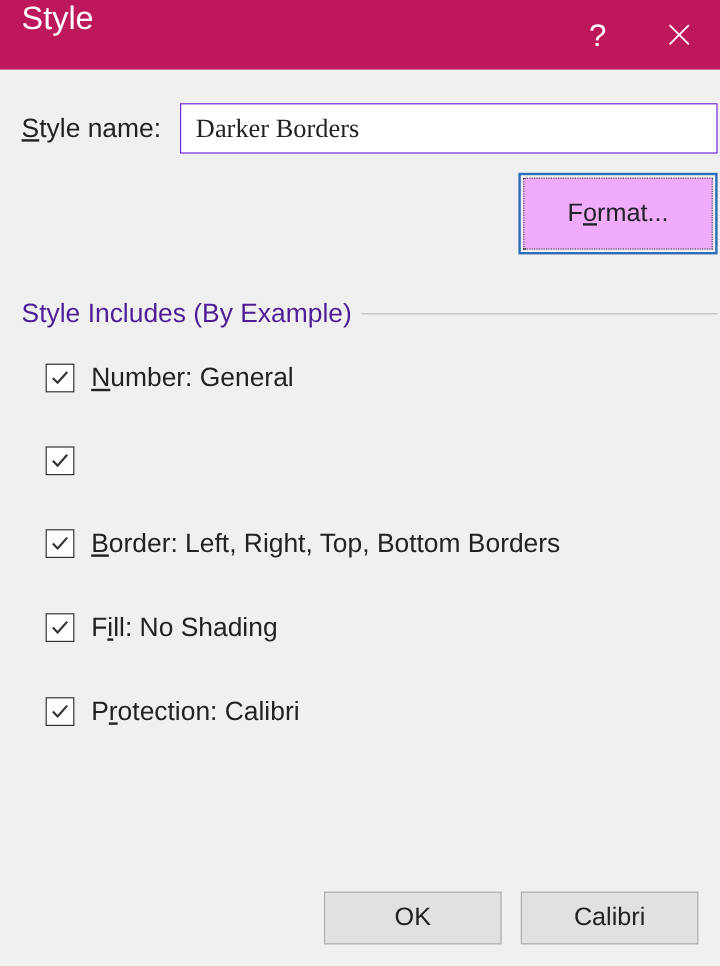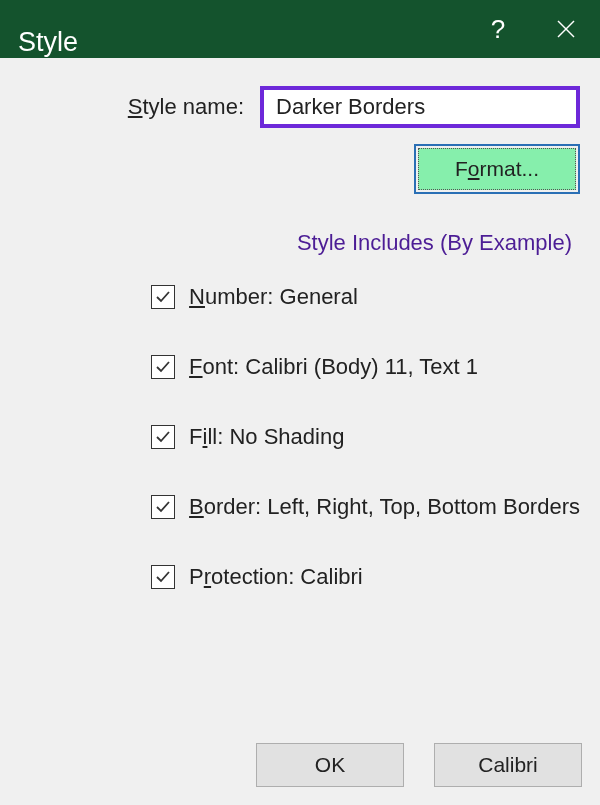--- a/index.html
+++ b/index.html
@@ -12,81 +12,80 @@
     }
     .dialog {
       width: 600px;
       height: 805px;
       background: #f0f0f0;
       display: flex;
       flex-direction: column;
     }
     .titlebar {
       height: 58px;
-      background: #14532d;
+      background: #be185d;
       color: #fff;
       display: flex;
-      align-items: flex-end;
+      align-items: flex-start;
       padding-left: 18px;
     }
     .titlebar-title {
       font-size: 27px;
       font-weight: 400;
       flex: 1;
     }
     .titlebar-btn {
       width: 68px;
       height: 58px;
       display: flex;
       align-items: center;
       justify-content: center;
       color: #fff;
       font-size: 26px;
     }
     .titlebar-btn svg { stroke: #fff; }
     .body {
       flex: 1;
-      padding: 28px 20px 0 18px;
+      padding: 28px 2px 0 18px;
       display: flex;
       flex-direction: column;
-      align-items: flex-end;
     }
     .row-name {
       display: flex;
       align-items: center;
       gap: 16px;
       margin-bottom: 16px;
     }
     .label-name {
       font-size: 22px;
       color: #222;
     }
     .input-name {
       flex: 1;
       height: 42px;
-      border: 4px solid #6d28d9;
+      border: 1px solid #6d28d9;
       background: #fff;
       font-size: 22px;
       padding: 0 12px;
       color: #222;
-      font-family: Liberation Sans, sans-serif;
+      font-family: Liberation Serif, serif;
     }
     .row-format {
       display: flex;
       justify-content: flex-end;
       margin-bottom: 36px;
     }
     .format-wrap {
       border: 2px solid #2a6fb5;
       padding: 2px;
     }
     .btn-format {
       width: 158px;
-      height: 42px;
-      background: #86efac;
+      height: 60px;
+      background: #f0abfc;
       border: 1px dotted #555;
       font-size: 21px;
       color: #222;
       font-family: inherit;
       cursor: pointer;
     }
     .group-header {
       display: flex;
       align-items: center;
       margin-bottom: 28px;
@@ -124,21 +123,21 @@
     }
     .checkbox svg { display: block; }
     .check-label {
       font-size: 22px;
       color: #222;
     }
     .u { text-decoration: underline; }
     .footer {
       display: flex;
       justify-content: flex-end;
-      gap: 30px;
+      gap: 16px;
       padding: 18px;
     }
     .btn-footer {
       width: 148px;
       height: 44px;
       background: #e1e1e1;
       border: 1px solid #aeaeae;
       font-size: 21px;
       color: #222;
       font-family: inherit;
@@ -192,39 +191,38 @@
         <span class="check-label"><span></span><span class="u">N</span><span>umber: General</span></span>
       </div>
 
 
       <div class="check-row">
         <div class="checkbox">
           <svg width="18" height="18" viewBox="0 0 18 18" fill="none" stroke="#333" stroke-width="1.8">
               <polyline points="3,9 7,13 15,4"></polyline>
             </svg>
         </div>
-        <span class="check-label"><span></span><span class="u">F</span><span>ont: Calibri (Body) 11, Text 1</span></span>
+      </div>
+
+      <div class="check-row">
+        <div class="checkbox">
+          <svg width="18" height="18" viewBox="0 0 18 18" fill="none" stroke="#333" stroke-width="1.8">
+              <polyline points="3,9 7,13 15,4"></polyline>
+            </svg>
+        </div>
+        <span class="check-label"><span></span><span class="u">B</span><span>order: Left, Right, Top, Bottom Borders</span></span>
       </div>
 
       <div class="check-row">
         <div class="checkbox">
           <svg width="18" height="18" viewBox="0 0 18 18" fill="none" stroke="#333" stroke-width="1.8">
               <polyline points="3,9 7,13 15,4"></polyline>
             </svg>
         </div>
         <span class="check-label"><span>F</span><span class="u">i</span><span>ll: No Shading</span></span>
-      </div>
-
-      <div class="check-row">
-        <div class="checkbox">
-          <svg width="18" height="18" viewBox="0 0 18 18" fill="none" stroke="#333" stroke-width="1.8">
-              <polyline points="3,9 7,13 15,4"></polyline>
-            </svg>
-        </div>
-        <span class="check-label"><span></span><span class="u">B</span><span>order: Left, Right, Top, Bottom Borders</span></span>
       </div>
 
       <div class="check-row">
         <div class="checkbox">
           <svg width="18" height="18" viewBox="0 0 18 18" fill="none" stroke="#333" stroke-width="1.8">
               <polyline points="3,9 7,13 15,4"></polyline>
             </svg>
         </div>
         <span class="check-label"><span>P</span><span class="u">r</span><span>otection: Calibri</span></span>
       </div>

